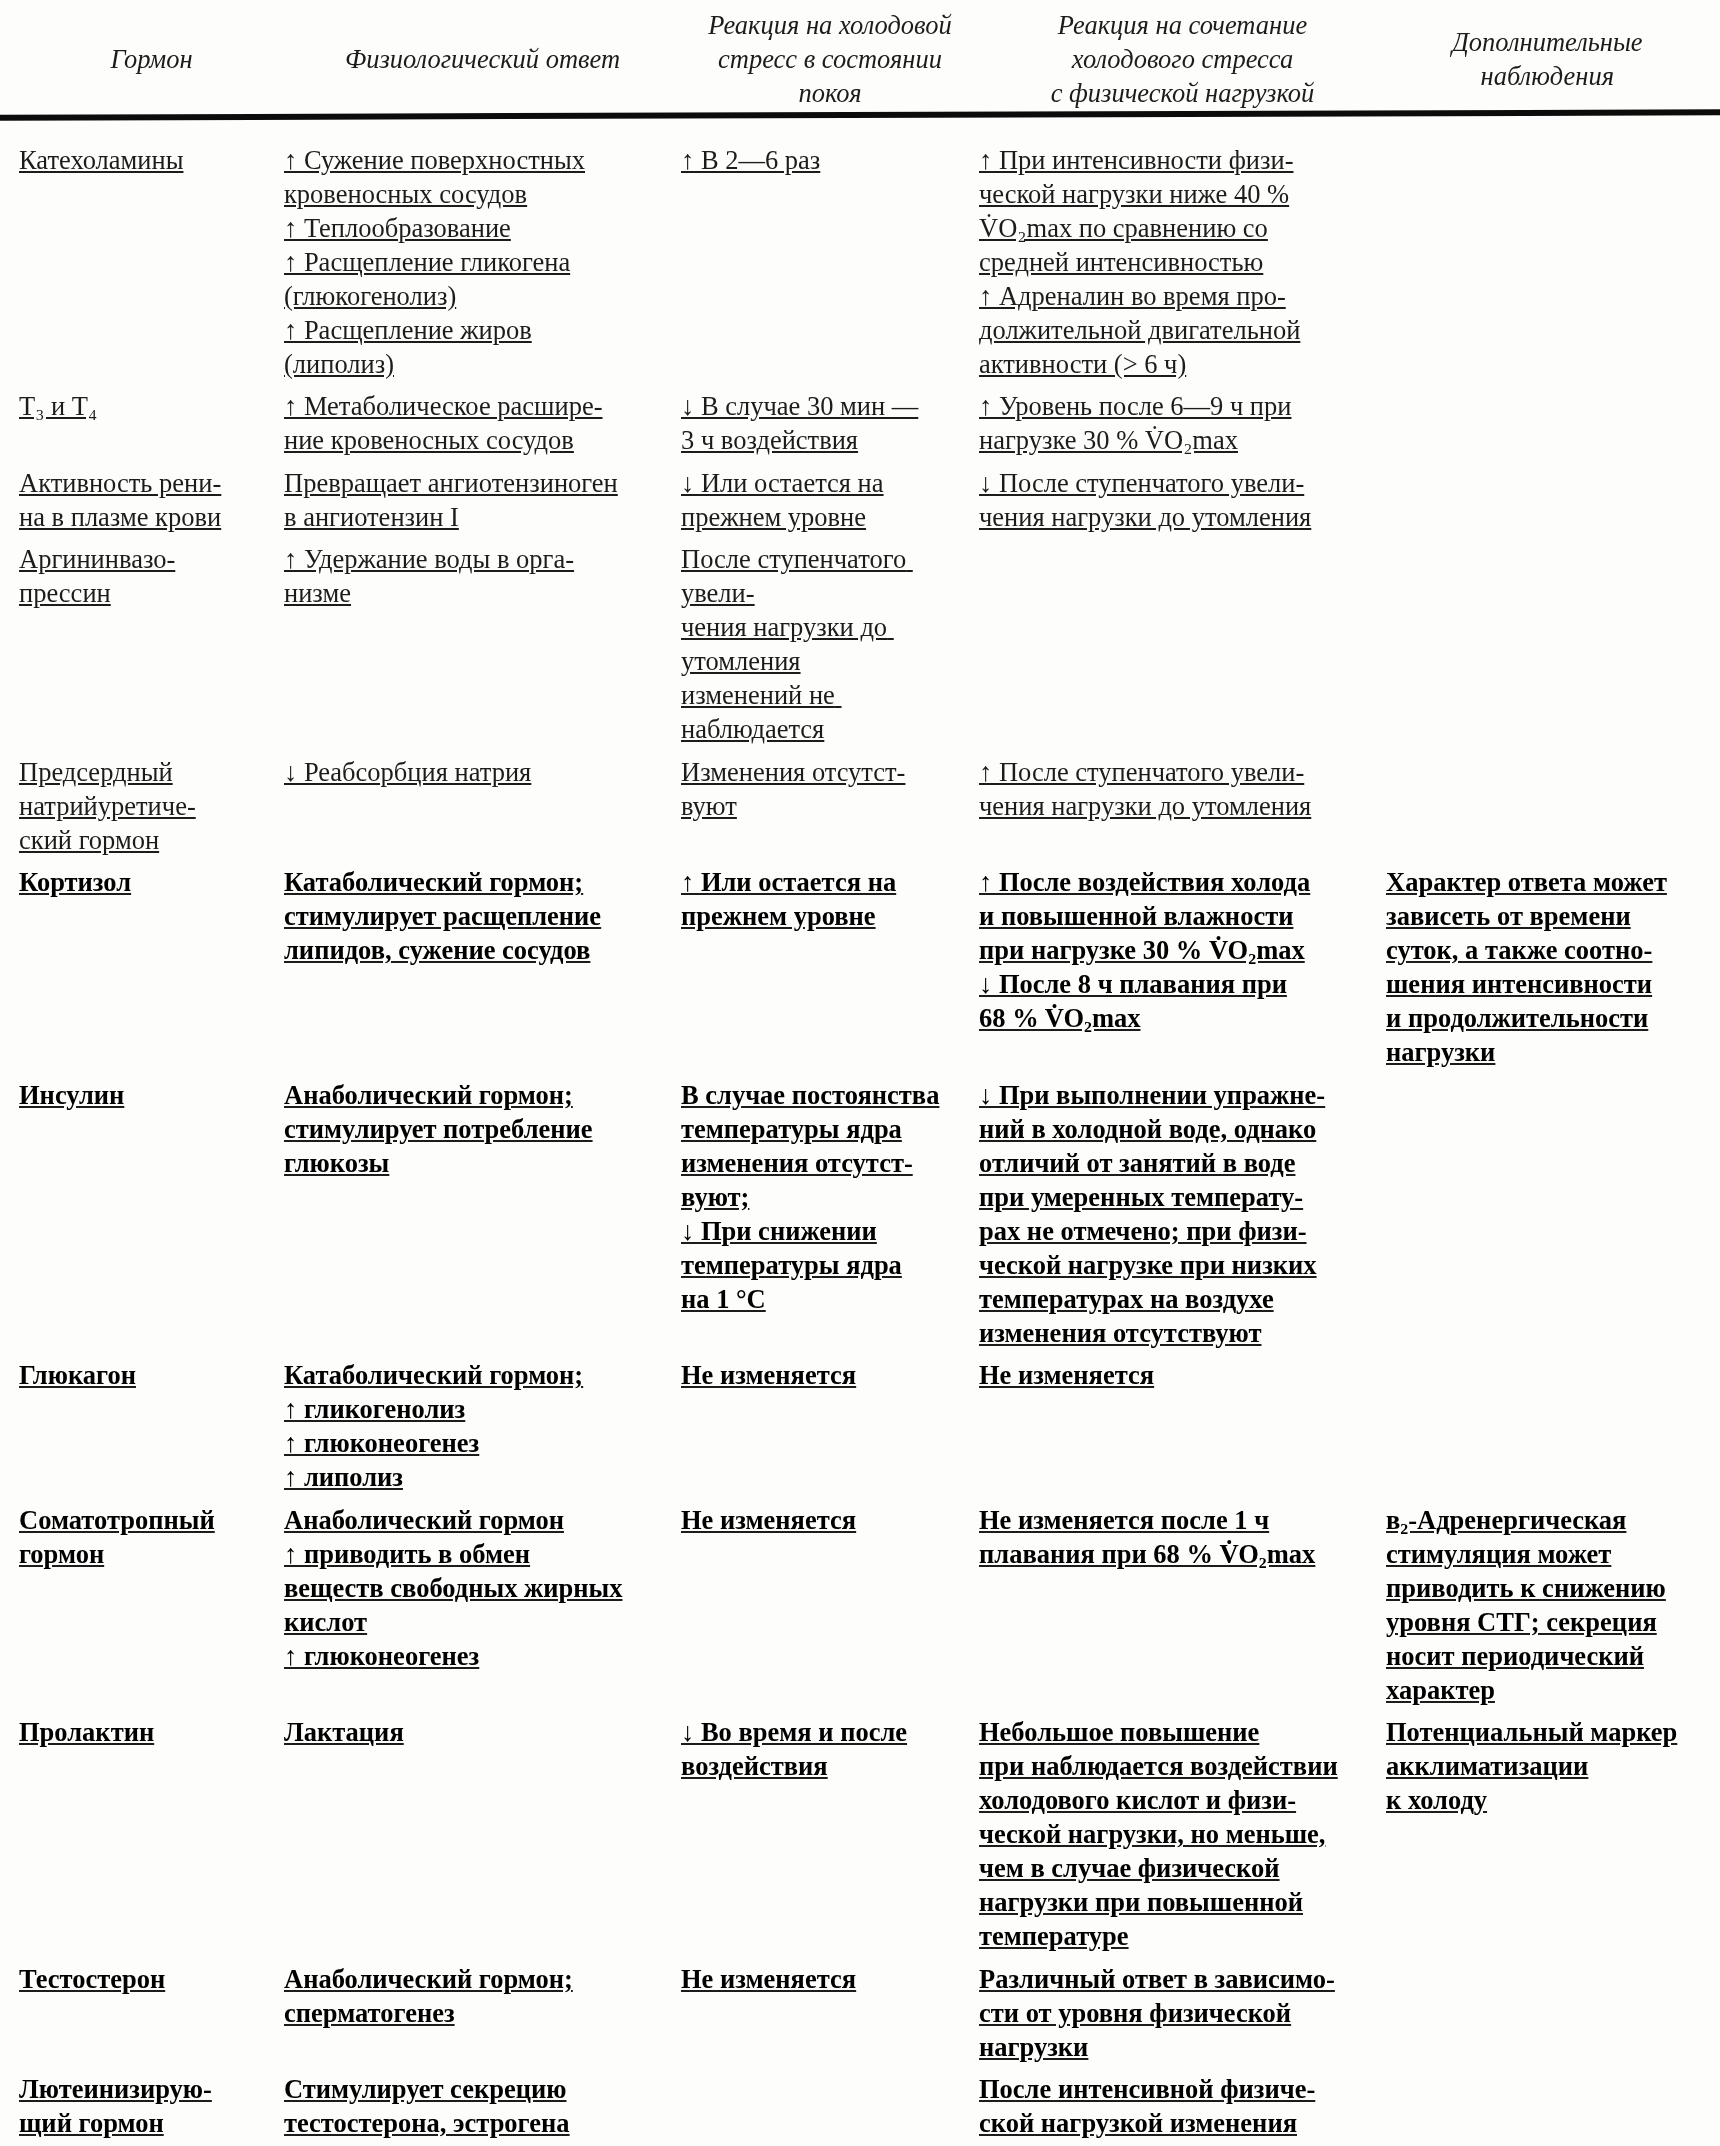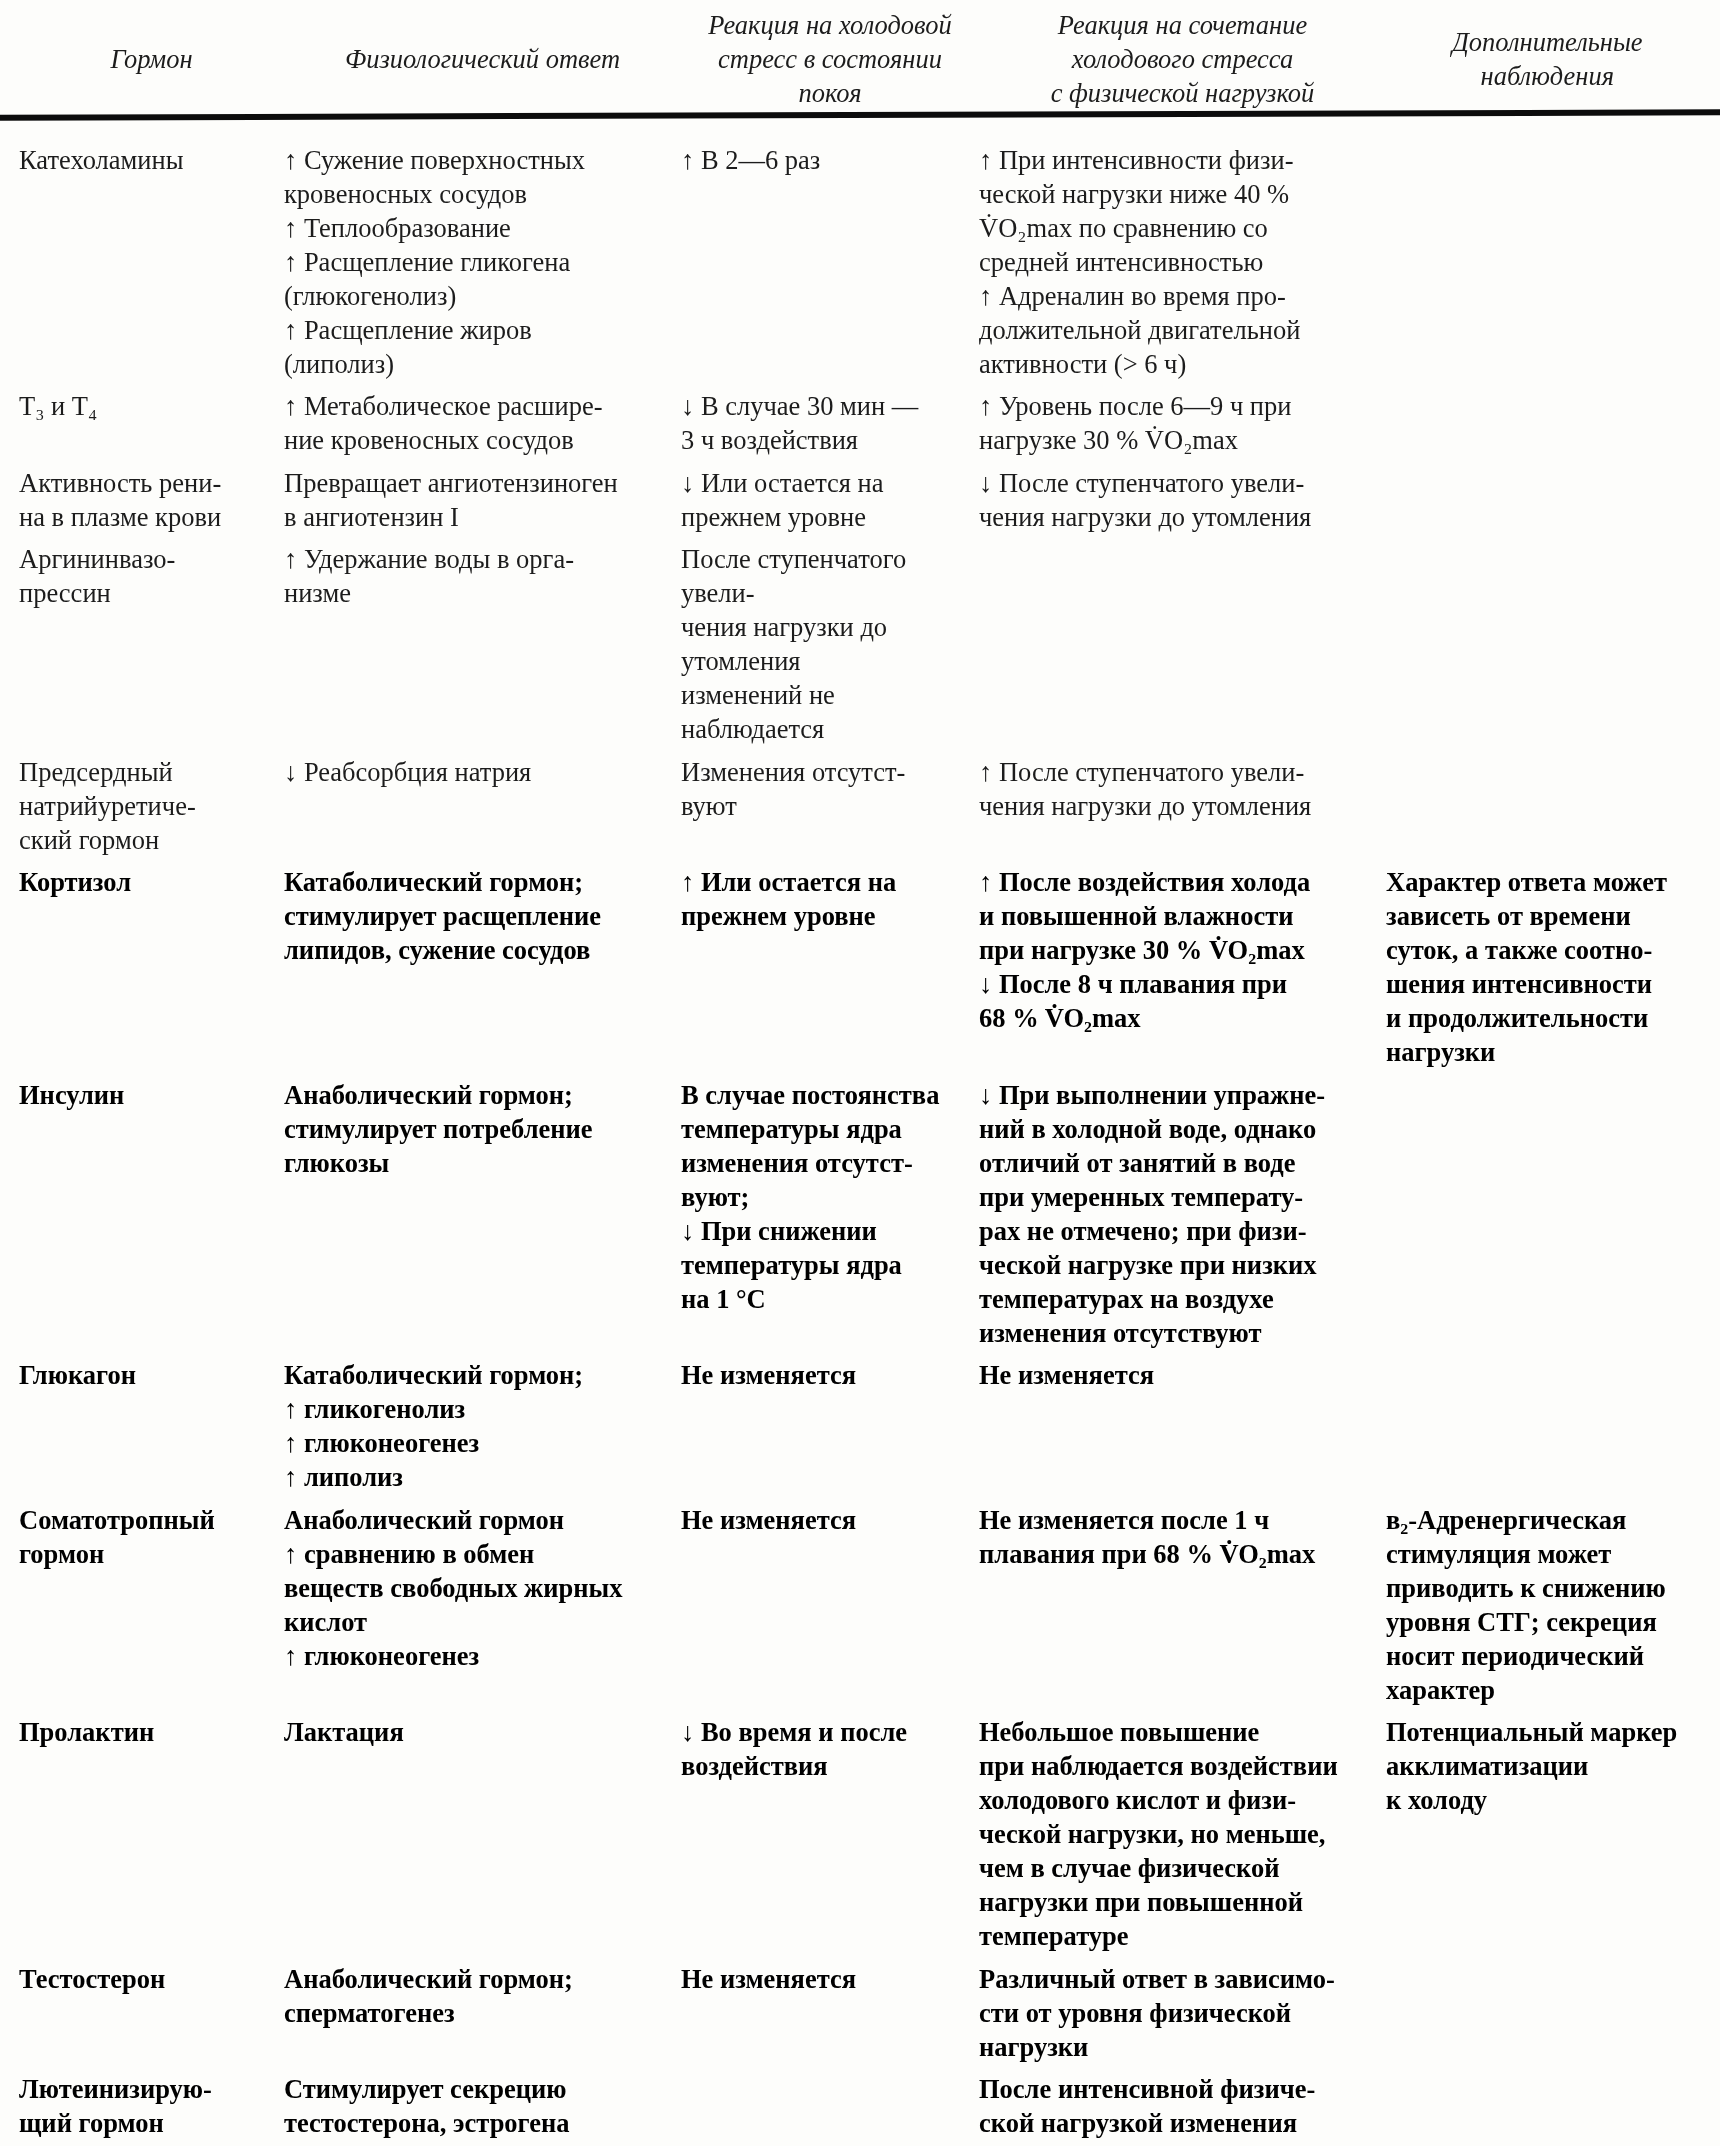--- a/index.html
+++ b/index.html
@@ -44,20 +44,21 @@
   .rule.bottom { height: 3.8px; transform: rotate(-0.12deg); }
   
   .t-body {
     padding: 25.6px 11.4px 0 19px;
     box-sizing: border-box;
   }
   .row {
     display: grid;
     grid-template-columns: 265px 397px 298px 407px 1fr;
     margin-bottom: 8.5px;
+    text-decoration: underline;
   }
   .cell { padding-right: 13.2px; }
   .line {
     font-size: 26.5px;
     line-height: 34px;
     white-space: pre-wrap;
   }
   .row.bold .line { font-weight: bold; color: #000; }
   
   .footnote {
@@ -274,21 +275,21 @@
         </div>
         <div class="cell"></div>
       </div>
       <div class="row bold">
         <div class="cell">
           <div class="line">Соматотропный</div>
           <div class="line">гормон</div>
         </div>
         <div class="cell">
           <div class="line">Анаболический гормон</div>
-          <div class="line">↑ сравнению в обмен</div>
+          <div class="line">↑ приводить в обмен</div>
           <div class="line">веществ свободных жирных</div>
           <div class="line">кислот</div>
           <div class="line">↑ глюконеогенез</div>
         </div>
         <div class="cell">
           <div class="line">Не изменяется</div>
         </div>
         <div class="cell">
           <div class="line">Не изменяется после 1 ч</div>
           <div class="line">плавания при 68 % V̇O₂max</div>

